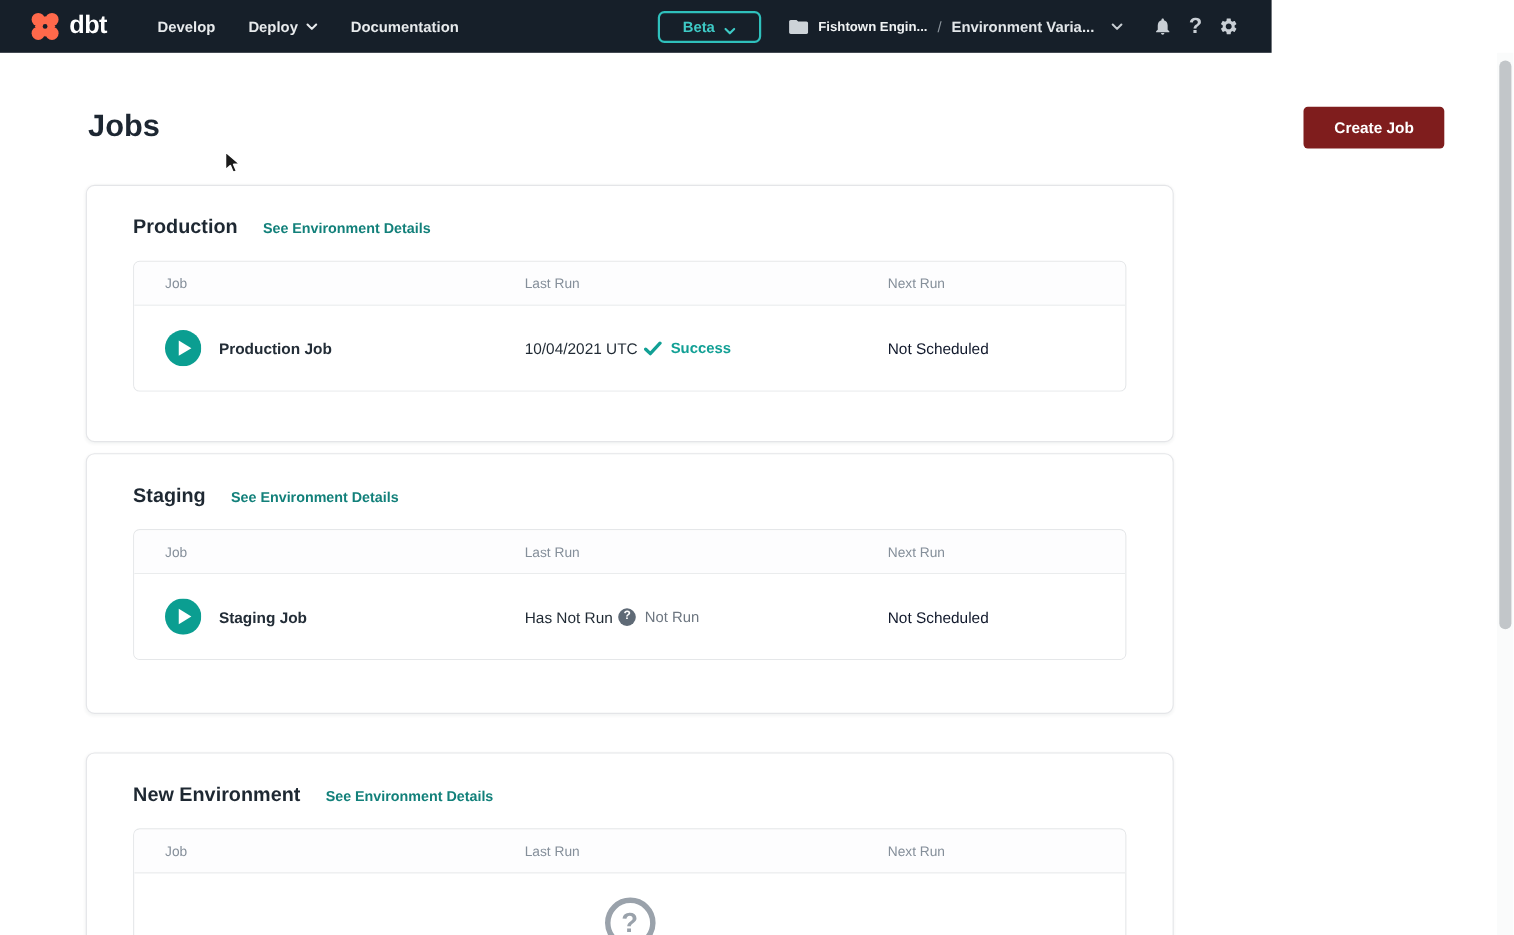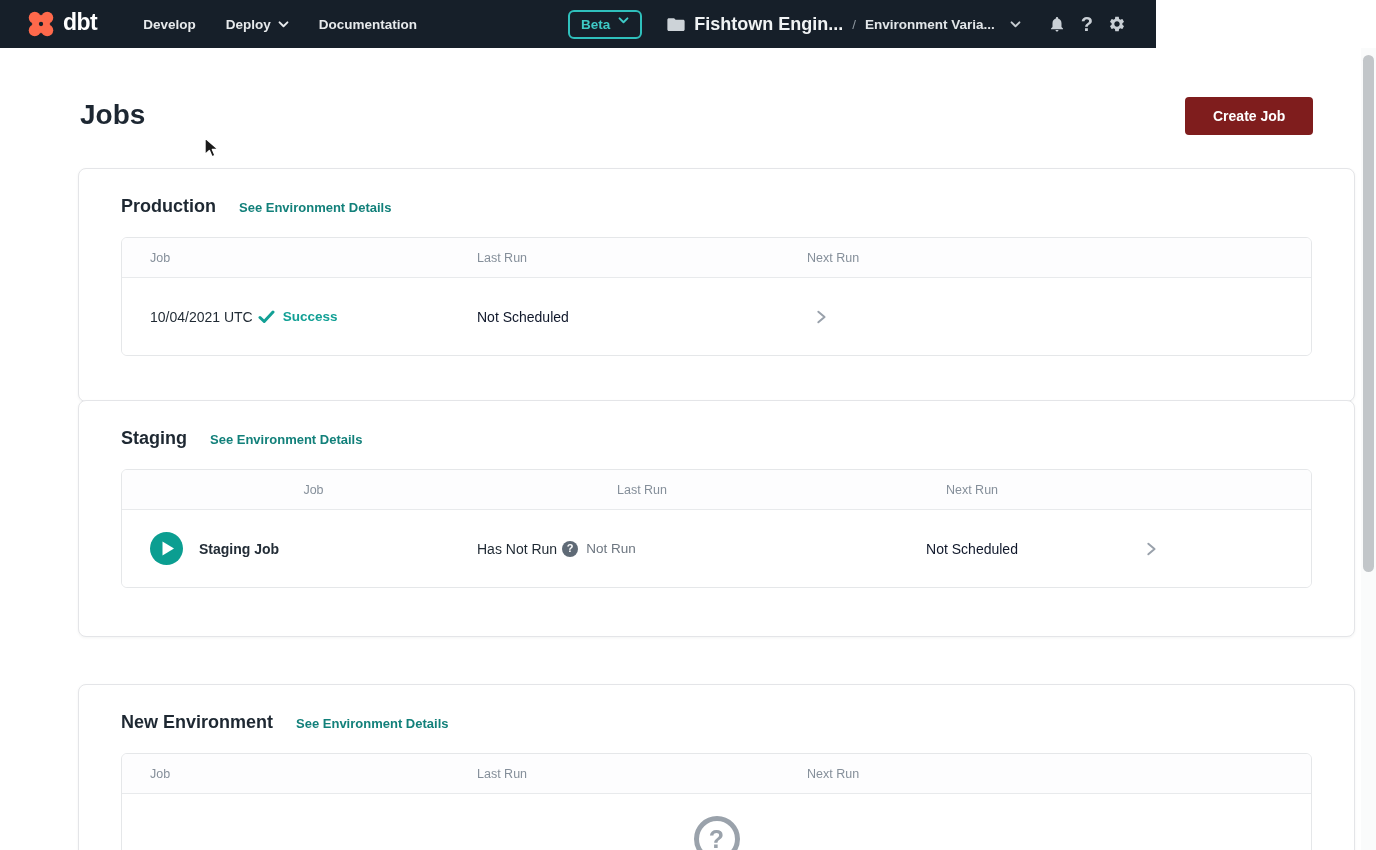--- a/index.html
+++ b/index.html
@@ -15,48 +15,48 @@
     position:absolute; top:0; left:0; width:1156px; height:48px;
     background:#161f29; display:flex; align-items:center;
   }
   .brand { display:flex; align-items:center; margin-left:26px; gap:7px; }
   .brand-logo { width:30px; height:30px; display:block; }
   .brand-name { color:#ffffff; font-size:23px; font-weight:700; letter-spacing:-0.5px; line-height:1; padding-bottom:3px; }
   .nav-links { display:flex; align-items:center; margin-left:46px; gap:30px; }
   .nav-link { color:#e7eaec; font-size:13.5px; font-weight:700; cursor:pointer; display:flex; align-items:center; gap:7px; }
   .nav-spacer { flex:1; }
   .beta-badge {
-    display:flex; align-items:flex-start; gap:8px; border:2px solid #2fc0bc; border-radius:6px;
-    padding:5px 11px; color:#3ecac6; font-size:13.5px; font-weight:700; cursor:pointer;
+    display:flex; align-items:flex-end; gap:8px; border:2px solid #2fc0bc; border-radius:6px;
+    padding:5px 21px; color:#3ecac6; font-size:13.5px; font-weight:700; cursor:pointer;
   }
   .breadcrumb { display:flex; align-items:center; margin-left:25px; gap:9px; cursor:pointer; }
-  .crumb-project { color:#f0f3f4; font-size:18px; font-weight:700; }
+  .crumb-project { color:#f0f3f4; font-size:12px; font-weight:700; }
   .crumb-sep { color:#8d969e; font-size:13.5px; }
   .crumb-page { color:#e2e6e9; font-size:13.5px; font-weight:600; }
   .nav-icons { display:flex; align-items:center; gap:15px; margin-left:27px; margin-right:30px; color:#c9cfd5; }
   .nav-icon { cursor:pointer; display:flex; align-items:center; }
   .help-glyph { font-size:20px; font-weight:700; color:#c9cfd5; line-height:1; }
 
   
   .page-title { position:absolute; left:80px; top:99px; font-size:28px; font-weight:700; color:#1d2732; }
   .create-job-btn {
     position:absolute; left:1185px; top:97px; height:38px; padding:0 28px;
     background:#7f1d1d; color:#ffffff; font-size:14px; font-weight:600;
     border:none; border-radius:4px; cursor:pointer; display:flex; align-items:center;
     font-family:inherit;
   }
 
   
   .card {
-    position:absolute; left:78px; width:1277px; background:#ffffff;
+    position:absolute; left:78px; width:989px; background:#ffffff;
     border:1px solid #e4e5e8; border-radius:8px;
     box-shadow:0 1px 3px rgba(25,32,40,0.05);
   }
   .card-1 { top:168px; height:234px; }
-  .card-2 { top:400px; height:237px;text-align:center; }
+  .card-2 { top:412px; height:237px; }
   .card-3 { top:684px; height:300px; }
   .card-head { display:flex; align-items:baseline; gap:23px; padding:27px 42px 0 42px; }
   .env-name { font-size:18px; font-weight:700; color:#1e2832; }
   .env-link { font-size:13px; font-weight:700; color:#12807a; cursor:pointer; text-decoration:none; }
 
   .jobs-table { margin:20px 42px 0 42px; border:1px solid #e5e7e9; border-radius:6px; overflow:hidden; }
   .thead {
     display:grid; grid-template-columns:327px 330px 330px 1fr;
     height:40px; align-items:center; padding-left:28px;
     background:#fdfdfe; border-bottom:1px solid #e8eaec;
@@ -173,20 +173,27 @@
     <a class="env-link">See Environment Details</a>
   </div>
   <div class="jobs-table">
     <div class="thead">
       <span>Job</span>
       <span>Last Run</span>
       <span>Next Run</span>
       <span></span>
     </div>
     <div class="trow">
+      <div class="job-cell">
+        <svg class="play-btn" viewBox="0 0 33 33">
+          <circle cx="16.5" cy="16.5" r="16.5" fill="#0b9e91"></circle>
+          <path d="M12.5 9.5 L24 16.5 L12.5 23.5 Z" fill="#ffffff"></path>
+        </svg>
+        <span class="job-name">Production Job</span>
+      </div>
       <div class="lastrun-cell">
         <span class="lastrun-date">10/04/2021 UTC</span>
         <span class="status-line status-success">
           <svg width="17" height="14" viewBox="0 0 17 14">
             <path d="M2 7.5 L6.2 11.5 L15 2" fill="none" stroke="#12a095" stroke-width="3" stroke-linecap="round" stroke-linejoin="round"></path>
           </svg>
           <span>Success</span>
         </span>
       </div>
       <div class="nextrun-cell">Not Scheduled</div>

